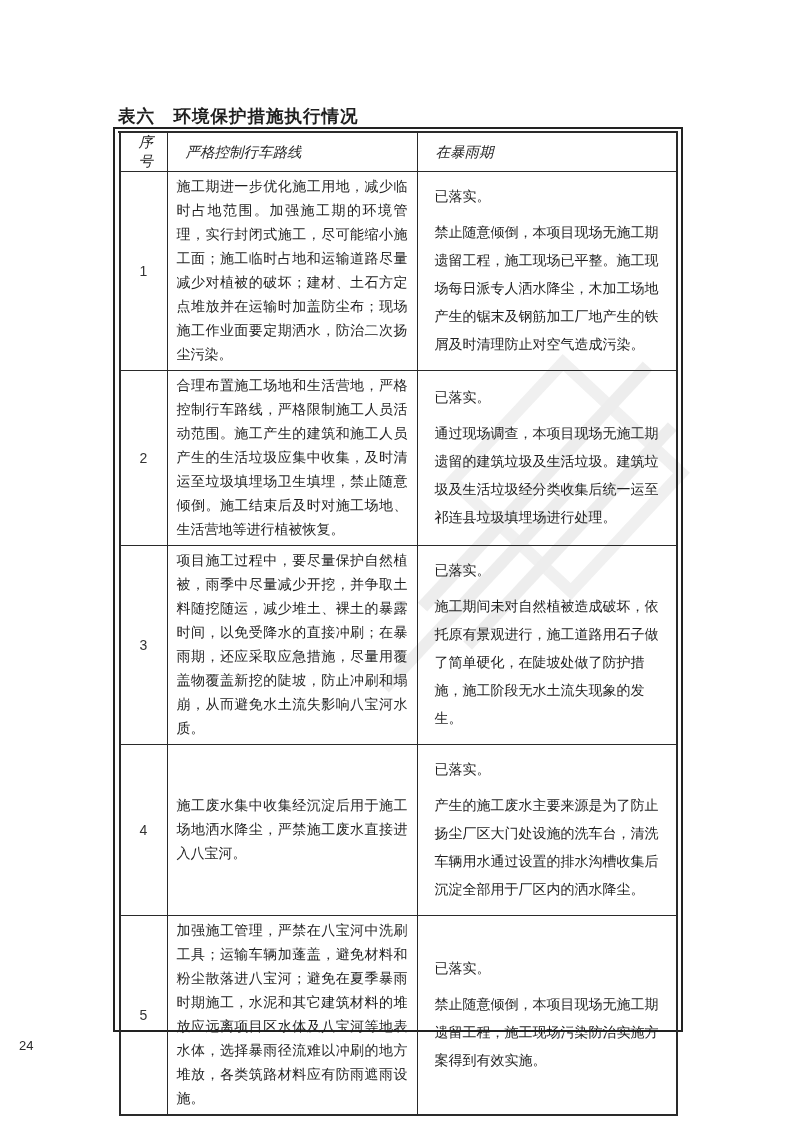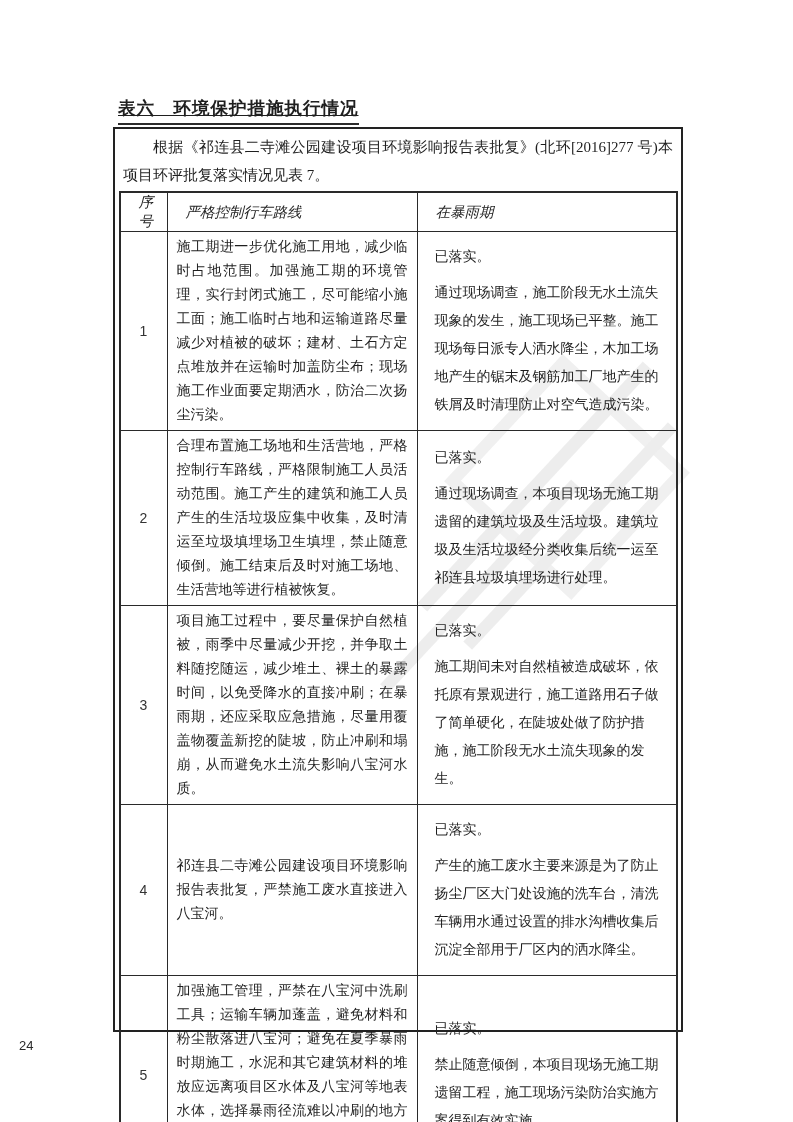--- a/index.html
+++ b/index.html
@@ -2,25 +2,24 @@
 <html><head>
 <meta charset="utf-8">
 <style>
   html,body{margin:0;padding:0;}
   body{
     width:793px;height:1122px;position:relative;background:#ffffff;
     font-family:"Liberation Serif","DejaVu Serif",serif;
     color:#1f1f1f;overflow:hidden;
   }
   .doc-title{
-    position:absolute;left:118px;top:96px;
+    position:absolute;left:118px;top:104px;
     font-size:17.5px;font-weight:bold;letter-spacing:1px;
     border-bottom:2px solid #2b2b2b;padding-bottom:3px;
     z-index:2;
-    text-decoration:underline;
   }
   .outer-box{
     position:absolute;left:113px;top:127px;width:566px;height:901px;
     border:2px solid #222;z-index:1;background:transparent;
   }
   .intro{
     margin:4px 8px 0 8px;
     font-size:15px;line-height:28px;text-indent:2em;text-align:justify;
   }
   .caption{
@@ -63,42 +62,41 @@
 <div class="watermark">
   <div class="wm-box"></div>
   <div class="wm-bar b1"></div>
   <div class="wm-bar b2"></div>
   <div class="wm-bar b3"></div>
 </div>
 
 <div class="doc-title">表六　环境保护措施执行情况</div>
 
 <div class="outer-box">
-  <div class="intro">根据《祁连县二寺滩公园建设项目环境影响报告表批复》(北环[2016]277 号)本项目环评批复落实情况见表 7。</div>
 
 
   <table class="envtable">
     <colgroup>
       <col style="width:47px">
         <col style="width:250px">
         <col style="width:259px">
     </colgroup>
     <tbody>
         <tr>
       <th class="hdr">序号</th>
       <th class="hdr">严格控制行车路线</th>
       <th class="hdr">在暴雨期</th>
     </tr>
 
     <tr style="height:170px;">
       <td class="num">1</td>
       <td class="req">施工期进一步优化施工用地，减少临时占地范围。加强施工期的环境管理，实行封闭式施工，尽可能缩小施工面；施工临时占地和运输道路尽量减少对植被的破坏；建材、土石方定点堆放并在运输时加盖防尘布；现场施工作业面要定期洒水，防治二次扬尘污染。</td>
       <td class="status">
         <p class="para">已落实。</p>
-        <p class="para">通过现场调查，施工阶段无水土流失现象的发生，施工现场已平整。施工现场每日派专人洒水降尘，木加工场地产生的锯末及钢筋加工厂地产生的铁屑及时清理防止对空气造成污染。</p>
+        <p class="para">禁止随意倾倒，本项目现场无施工期遗留工程，施工现场已平整。施工现场每日派专人洒水降尘，木加工场地产生的锯末及钢筋加工厂地产生的铁屑及时清理防止对空气造成污染。</p>
       </td>
     </tr>
 
     <tr style="height:172px;">
       <td class="num">2</td>
       <td class="req">合理布置施工场地和生活营地，严格控制行车路线，严格限制施工人员活动范围。施工产生的建筑和施工人员产生的生活垃圾应集中收集，及时清运至垃圾填埋场卫生填埋，禁止随意倾倒。施工结束后及时对施工场地、生活营地等进行植被恢复。</td>
       <td class="status">
         <p class="para">已落实。</p>
         <p class="para">通过现场调查，本项目现场无施工期遗留的建筑垃圾及生活垃圾。建筑垃圾及生活垃圾经分类收集后统一运至祁连县垃圾填埋场进行处理。</p>
       </td>
@@ -108,21 +106,21 @@
       <td class="num">3</td>
       <td class="req">项目施工过程中，要尽量保护自然植被，雨季中尽量减少开挖，并争取土料随挖随运，减少堆土、裸土的暴露时间，以免受降水的直接冲刷；在暴雨期，还应采取应急措施，尽量用覆盖物覆盖新挖的陡坡，防止冲刷和塌崩，从而避免水土流失影响八宝河水质。</td>
       <td class="status">
         <p class="para">已落实。</p>
         <p class="para">施工期间未对自然植被造成破坏，依托原有景观进行，施工道路用石子做了简单硬化，在陡坡处做了防护措施，施工阶段无水土流失现象的发生。</p>
       </td>
     </tr>
 
     <tr style="height:125px;">
       <td class="num">4</td>
-      <td class="req">祁连县二寺滩公园建设项目环境影响报告表批复，严禁施工废水直接进入八宝河。</td>
+      <td class="req">施工废水集中收集经沉淀后用于施工场地洒水降尘，严禁施工废水直接进入八宝河。</td>
       <td class="status">
         <p class="para">已落实。</p>
         <p class="para">产生的施工废水主要来源是为了防止扬尘厂区大门处设施的洗车台，清洗车辆用水通过设置的排水沟槽收集后沉淀全部用于厂区内的洒水降尘。</p>
       </td>
     </tr>
 
     <tr style="height:168px;">
       <td class="num">5</td>
       <td class="req">加强施工管理，严禁在八宝河中洗刷工具；运输车辆加蓬盖，避免材料和粉尘散落进八宝河；避免在夏季暴雨时期施工，水泥和其它建筑材料的堆放应远离项目区水体及八宝河等地表水体，选择暴雨径流难以冲刷的地方堆放，各类筑路材料应有防雨遮雨设施。</td>
       <td class="status">

